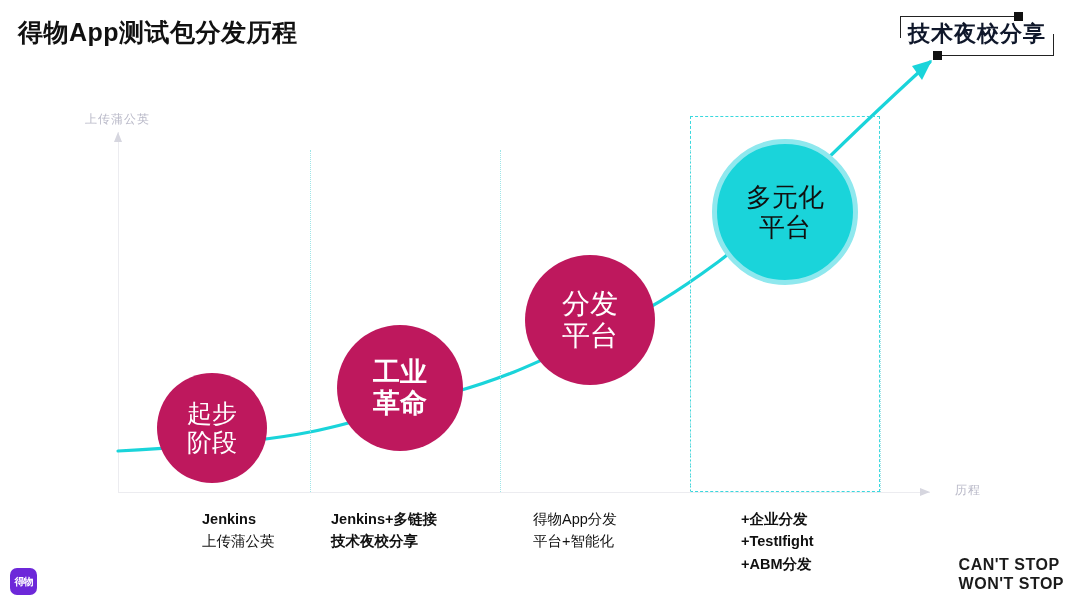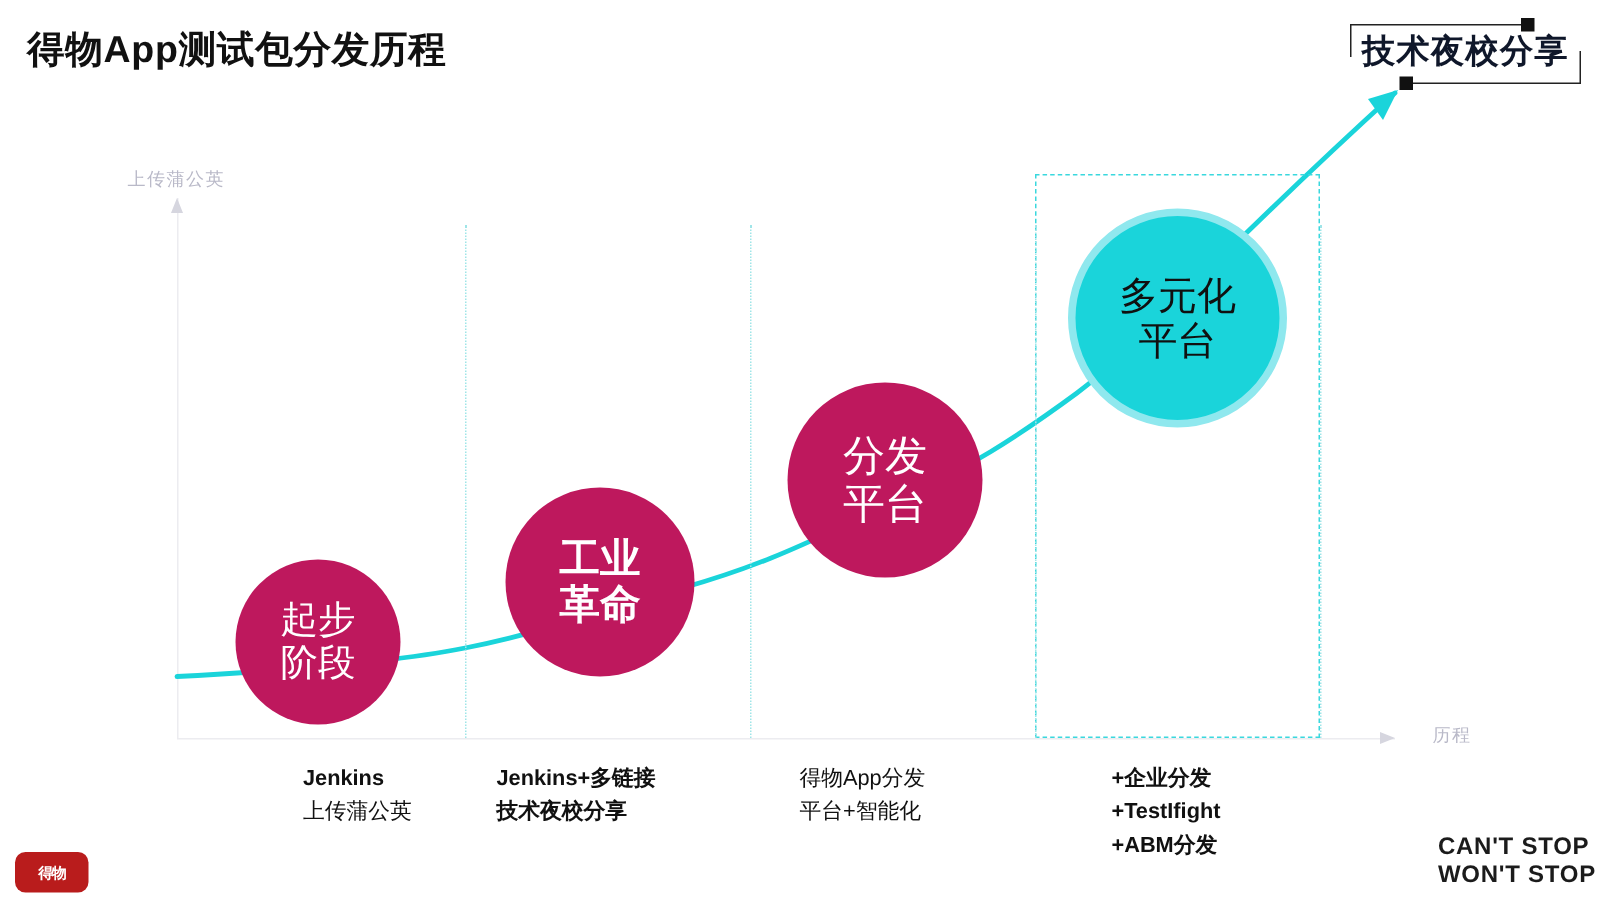--- a/index.html
+++ b/index.html
@@ -69,22 +69,22 @@
   .node.accent { background: #1ad4da; color: #101010; border: 5px solid #8fe8ee; }
 
   
   .step-label {
     position: absolute; font-size: 14.5px; color: #111; line-height: 1.55;
     white-space: pre-line;
   }
 
   
   .logo {
-    position: absolute; left: 10px; top: 568px; width: 49px; height: 27px;
-    background: #b91c1c; border-radius: 7px;
+    position: absolute; left: 10px; top: 568px; width: 27px; height: 27px;
+    background: #6d28d9; border-radius: 7px;
     display: flex; align-items: center; justify-content: center;
     color: #fff; font-size: 10px; letter-spacing: -1px; font-weight: bold;
   }
   .slogan {
     position: absolute; right: 16px; top: 556px; text-align: left;
     font-size: 16px; font-weight: bold; color: #1b1b1b;
     line-height: 1.18; letter-spacing: 0.5px; white-space: pre-line;
     font-family: "Liberation Sans", "DejaVu Sans", sans-serif;
   }
   svg { position: absolute; left: 0; top: 0; }

